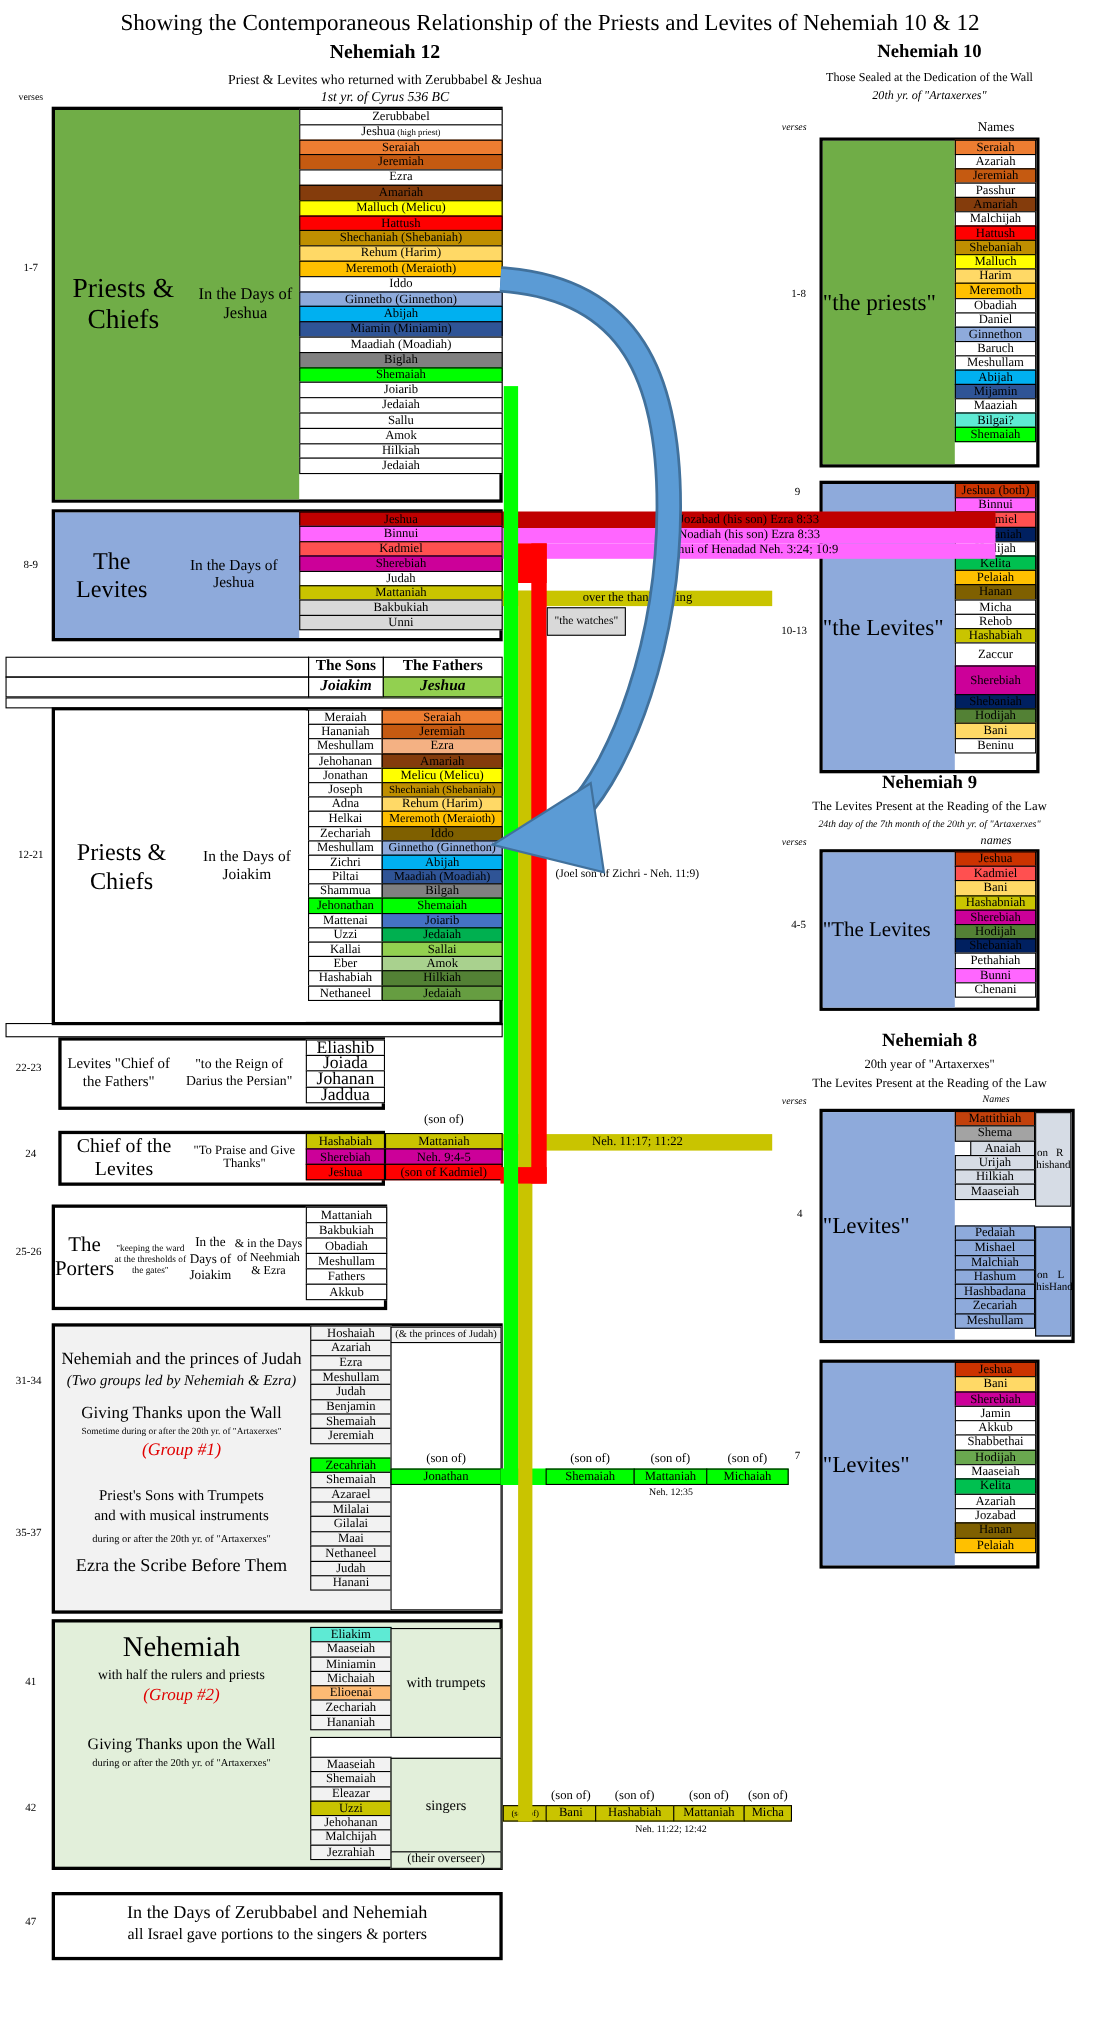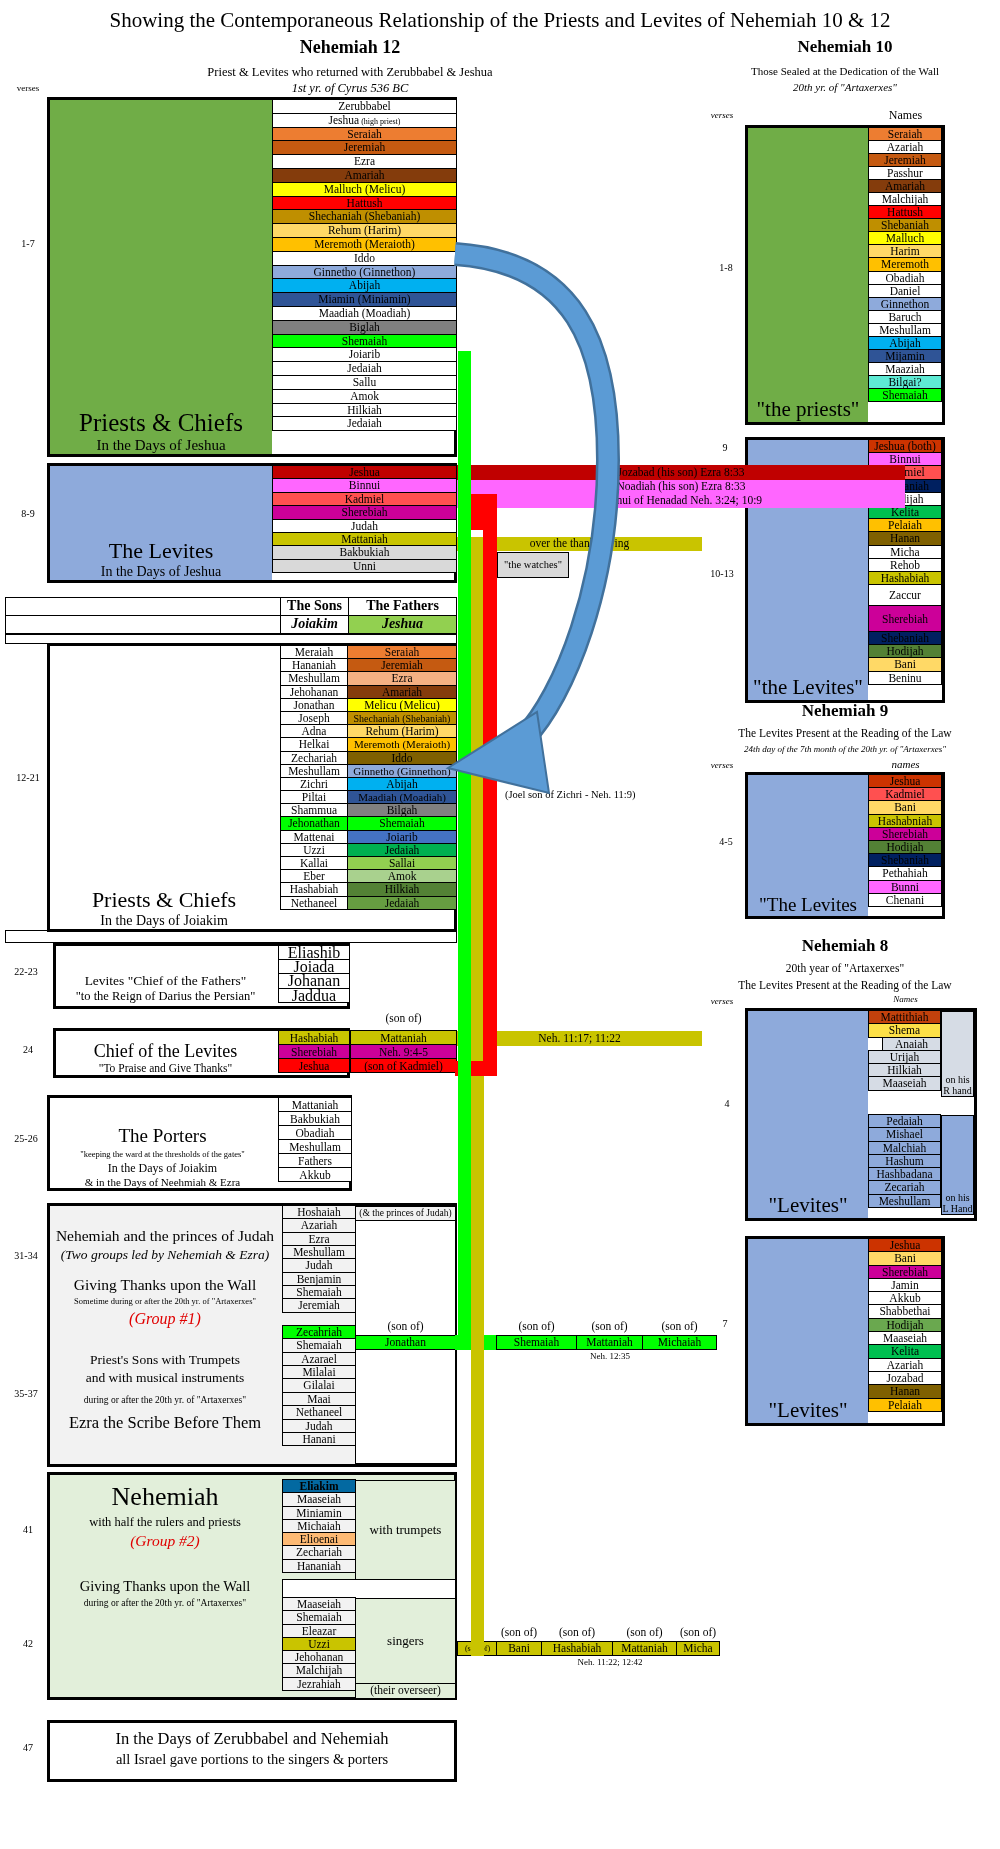--- a/index.html
+++ b/index.html
@@ -5,21 +5,21 @@
   html,body{margin:0;padding:0;background:#fff}
   #page{position:relative;width:1000px;height:1849px;background:#fff;
         font-family:"Liberation Serif","DejaVu Serif",serif;color:#000;overflow:hidden}
   .t{position:absolute;text-align:center;white-space:nowrap}
   .tl{text-align:left}
   .i{font-style:italic}
   .b{font-weight:bold}
   .red{color:#E00000}
   .box{position:absolute;border:3px solid #000;box-sizing:border-box}
   .cellbox{position:absolute;border:1px solid #000;box-sizing:border-box;text-align:center;white-space:nowrap}
-  .panel{position:absolute;display:flex;flex-direction:column;align-items:center;justify-content:flex-end;text-align:center}
+  .panel{position:absolute;display:flex;align-items:center;justify-content:space-between;text-align:center}
   .list{position:absolute;--rh:14.8px;font-size:11.5px}
   .nrow{height:var(--rh);line-height:calc(var(--rh) - 1px);border:1px solid #000;margin-top:-1px;
         background:#fff;box-sizing:border-box;text-align:center;white-space:nowrap}
   .nrow.blank{border:1px solid transparent;background:transparent}
   .tiny{font-size:8px}
   .plist{position:absolute;--rh:14.2px;font-size:11.5px}
   .prow{display:flex;height:var(--rh);margin-top:-1px}
   .prow .ca{width:68px;border:1px solid #000;box-sizing:border-box;background:#fff;text-align:center;
             line-height:calc(var(--rh) - 1px);white-space:nowrap}
   .prow .cb{flex:1;border:1px solid #000;border-left:1px solid #000;margin-left:-1px;box-sizing:border-box;
@@ -309,21 +309,21 @@
   <div class="box" style="left:47px;top:1472px;width:410px;height:228px;background:#E2EFDA"></div>
   <div class="t" style="left:49px;top:1482px;width:232px;font-size:26px">Nehemiah</div>
   <div class="t" style="left:49px;top:1515px;width:232px;font-size:12.5px">with half the rulers and priests</div>
   <div class="t i red" style="left:49px;top:1532px;width:232px;font-size:15.5px">(Group #2)</div>
   <div class="t" style="left:49px;top:1578px;width:232px;font-size:14.5px">Giving Thanks upon the Wall</div>
   <div class="t" style="left:49px;top:1598px;width:232px;font-size:9.5px">during or after the 20th yr. of "Artaxerxes"</div>
   <div class="t" style="left:8px;top:1524px;width:40px;font-size:10px">41</div>
   <div class="t" style="left:8px;top:1638px;width:40px;font-size:10px">42</div>
 
   <div class="list" style="left:282px;top:1480px;width:74px;--rh:14.3px">
-      <div class="nrow" style="background: #0369a1; font-weight: bold;">Eliakim</div>
+      <div class="nrow" style="background: #5eead4;">Eliakim</div>
       <div class="nrow" style="background: rgb(242, 242, 242);">Maaseiah</div>
       <div class="nrow" style="background: rgb(242, 242, 242);">Miniamin</div>
       <div class="nrow" style="background: rgb(242, 242, 242);">Michaiah</div>
       <div class="nrow" style="background: #fdba74;">Elioenai</div>
       <div class="nrow" style="background: rgb(242, 242, 242);">Zechariah</div>
       <div class="nrow" style="background: rgb(242, 242, 242);">Hananiah</div>
     </div>
   <div class="cellbox" style="left:355px;top:1480px;width:101px;height:100px;background:#E2EFDA;font-size:13px;line-height:98px">with trumpets</div>
   <div class="cellbox" style="left:282px;top:1579px;width:174px;height:20px;background:#fff"></div>
   <div class="list" style="left:282px;top:1598px;width:74px;--rh:14.3px">
@@ -441,21 +441,21 @@
   <div class="t" style="left:690px;top:979px;width:310px;font-size:11.5px">The Levites Present at the Reading of the Law</div>
   <div class="t i" style="left:700px;top:996px;width:44px;font-size:9px">verses</div>
   <div class="t i" style="left:868px;top:994px;width:75px;font-size:9px">Names</div>
 
   <div class="box" style="left:745px;top:1008px;width:232px;height:213px"></div>
   <div class="panel" style="left:748px;top:1011px;width:120px;height:207px;background:#8EAADB">
     <div style="font-size:21px">"Levites"</div>
   </div>
   <div class="list" style="left:868px;top:1011px;width:73px;--rh:14.3px">
       <div class="nrow" style="background: #c2410c;">Mattithiah</div>
-      <div class="nrow" style="background: #fde047;">Shema</div>
+      <div class="nrow" style="background: #a3a3a3;">Shema</div>
       <div class="nrow" style="background: rgb(214, 220, 229); margin-left: 14px;">Anaiah</div>
       <div class="nrow" style="background: rgb(214, 220, 229);">Urijah</div>
       <div class="nrow" style="background: rgb(214, 220, 229);">Hilkiah</div>
       <div class="nrow" style="background: rgb(214, 220, 229);">Maaseiah</div>
     </div>
   <div class="panel" style="left:941px;top:1011px;width:33px;height:86px;background:#D6DCE5;border:1px solid #000;box-sizing:border-box">
     <div style="font-size:10px">on his</div>
     <div style="font-size:10px">R hand</div>
   </div>
   <div class="list" style="left:868px;top:1115px;width:73px;--rh:14.3px">

